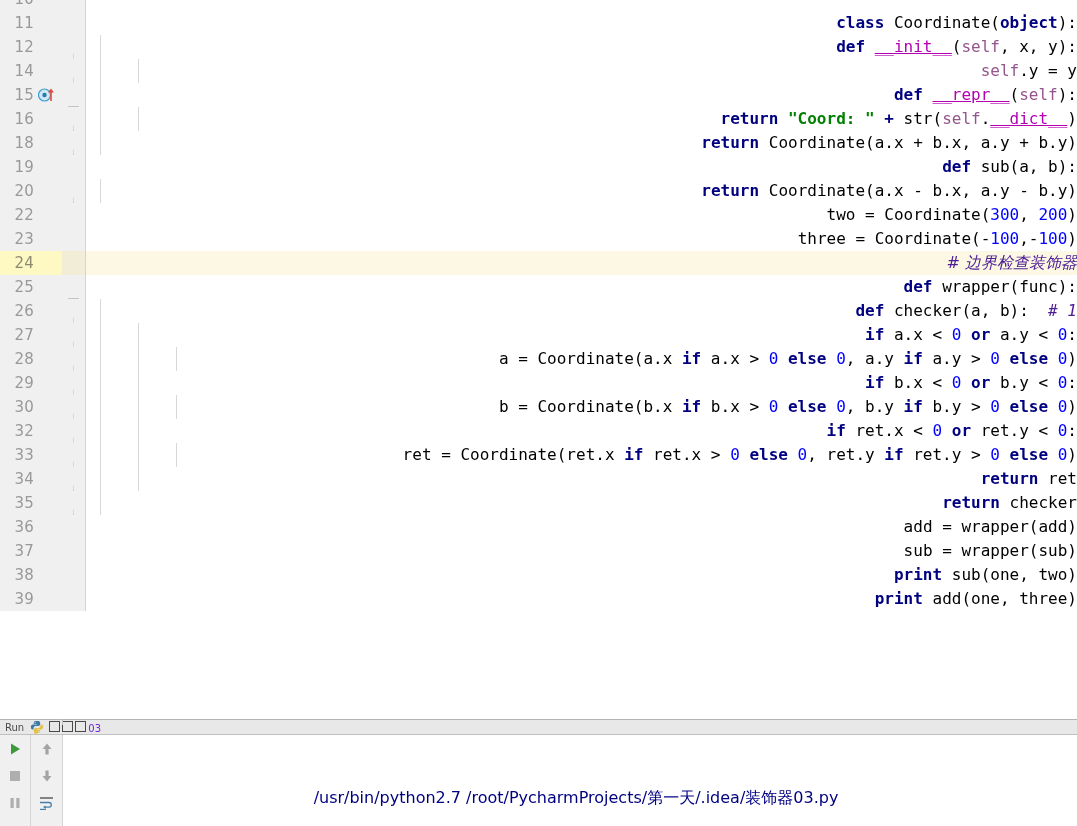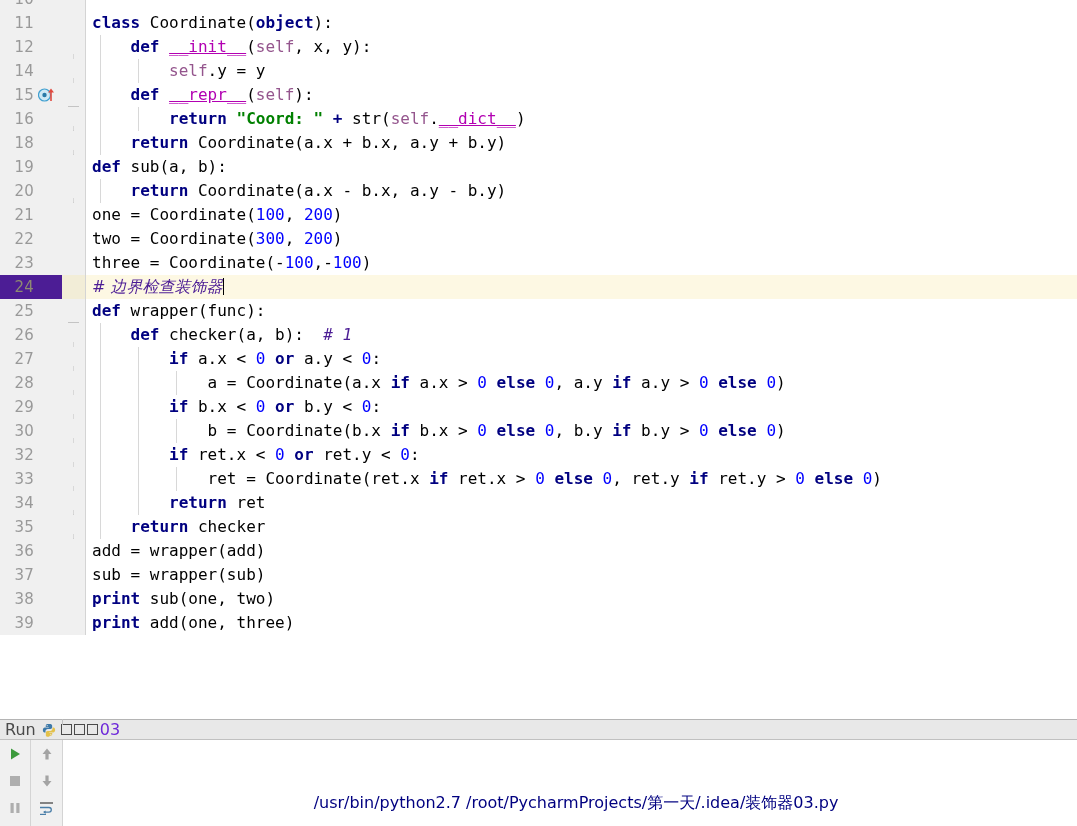--- a/index.html
+++ b/index.html
@@ -40,21 +40,21 @@
   }
   .code-row.current { background: #fdf8e3; }
 
   
   .gutter {
     width: 62px;
     flex: 0 0 62px;
     background: #f0f0f0;
     position: relative;
   }
-  .code-row.current .gutter { background: #4c1d95; }
+  .code-row.current .gutter { background: #fef9c3; }
   .lineno {
     position: absolute;
     right: 28px; top: 0;
     line-height: 24px;
     font-family: "DejaVu Sans", "Liberation Sans", sans-serif;
     font-size: 15px;
     color: #999999;
     letter-spacing: 0.2px;
   }
   .code-row.current .lineno { color: #8e8a72; }
@@ -89,20 +89,21 @@
 
   
   .codecell {
     flex: 1 1 auto;
     position: relative;
     line-height: 24px;
     font-size: 16px;
     color: #000000;
     padding-left: 6px;
     font-family: "DejaVu Sans Mono", "Liberation Mono", monospace;
+    text-align: right;
   }
 
   
   .iguide {
     position: absolute;
     top: 0; bottom: 0;
     width: 1px;
     background: #d8d8d8;
   }
 
@@ -129,21 +130,21 @@
     border-top: 1px solid #b4b4b4;
     background: #ffffff;
   }
   .runtabbar {
     height: 23px;
     background: #e8e8e8;
     border-bottom: 1px solid #c0c0c0;
     display: flex; align-items: center;
     padding-left: 5px;
     font-family: "DejaVu Sans", "Liberation Sans", sans-serif;
-    font-size: 16px;
+    font-size: 10px;
     color: #3c3c3c;
     position: relative;
   }
   .runtabbar:before {
     content: "";
     position: absolute;
     left: 62px; top: -1px;
     width: 1px; height: 6px;
     background: #c0c0c0;
   }
@@ -327,27 +328,20 @@
         <div class="foldgutter">
           <svg class="fold" viewBox="0 0 17 24">
             <line x1="8.5" y1="0" x2="8.5" y2="6" stroke="#d8d8d8"></line>
             <path d="M3.5 12.5 L13.5 12.5 L13.5 9 L8.5 5 L3.5 9 Z" fill="#ffffff" stroke="#c4c4c4"></path>
             <line x1="6" y1="10" x2="11" y2="10" stroke="#909090"></line>
           </svg>
         </div>
         <div class="codecell"><span class="iguide" style="left:14px"></span>    <span class="kw">return</span> Coordinate(a.x - b.x, a.y - b.y)</div>
       </div>
 
-      <div class="code-row">
-        <div class="gutter">
-          <span class="lineno">21</span>
-        </div>
-        <div class="foldgutter"></div>
-        <div class="codecell">one = Coordinate(<span class="num">100</span>, <span class="num">200</span>)</div>
-      </div>
 
       <div class="code-row">
         <div class="gutter">
           <span class="lineno">22</span>
         </div>
         <div class="foldgutter"></div>
         <div class="codecell">two = Coordinate(<span class="num">300</span>, <span class="num">200</span>)</div>
       </div>
 
       <div class="code-row">

